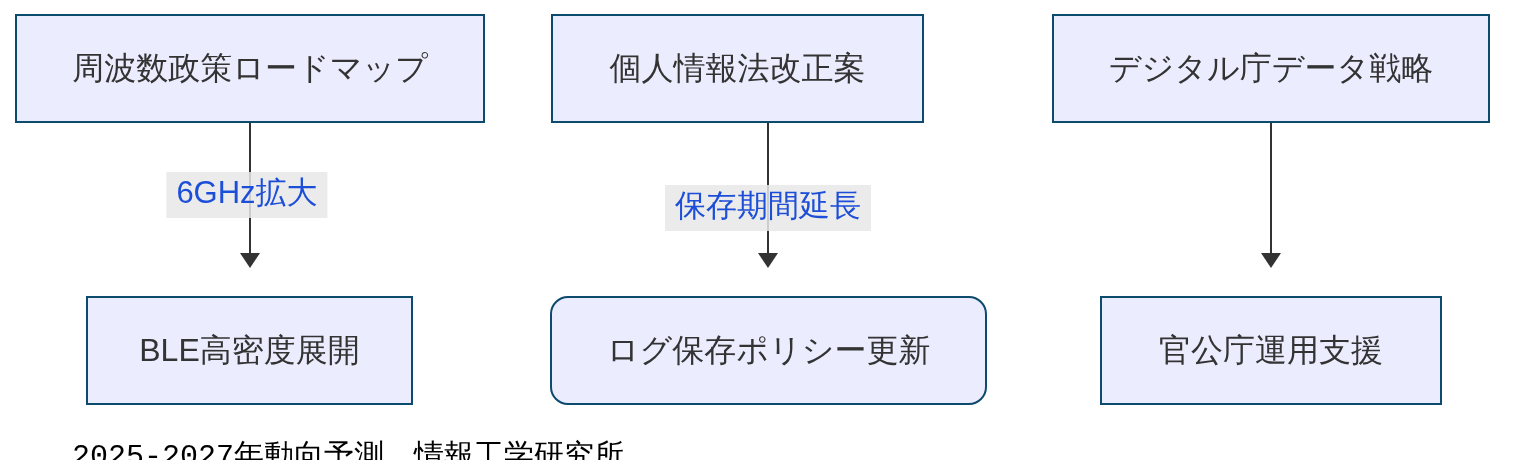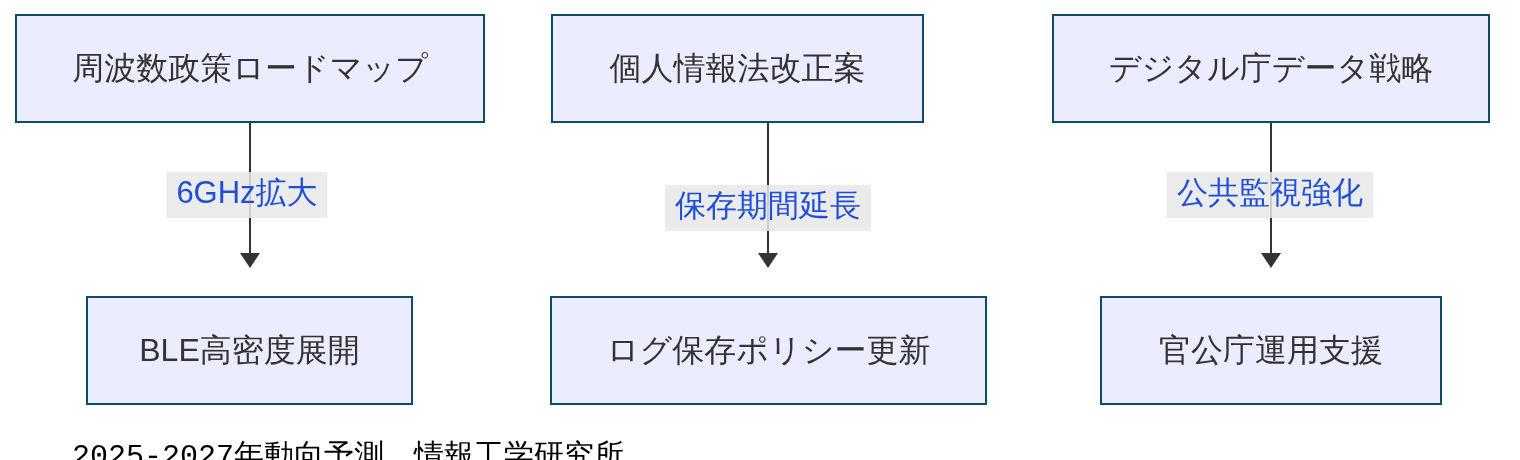--- a/index.html
+++ b/index.html
@@ -95,32 +95,29 @@
   </div>
 
   <div class="node top" style="left:551px; width:369px;">
     <span>個人情報法改正案</span>
   </div>
   <div class="edge-line" style="left:767px;"></div>
   <div class="arrowhead" style="left:758px;"></div>
   <div class="edge-label" style="left:768px;margin-top:13px;">
     <span>保存期間延長</span>
   </div>
-  <div class="node bottom" style="left:550px; width:433px;">
+  <div class="node bottom" style="left:550px; width:433px;border-radius:18px;">
     <span>ログ保存ポリシー更新</span>
   </div>
 
   <div class="node top" style="left:1052px; width:434px;">
     <span>デジタル庁データ戦略</span>
   </div>
   <div class="edge-line" style="left:1270px;"></div>
   <div class="arrowhead" style="left:1261px;"></div>
-  <div class="edge-label" style="left:1270px;">
-    <span>公共監視強化</span>
-  </div>
   <div class="node bottom" style="left:1100px; width:338px;text-align:center;">
     <span>官公庁運用支援</span>
   </div>
 
   <div class="caption">
     <span class="caption-text">2025-2027年動向予測　情報工学研究所</span>
   </div>
 
 </div>
 

